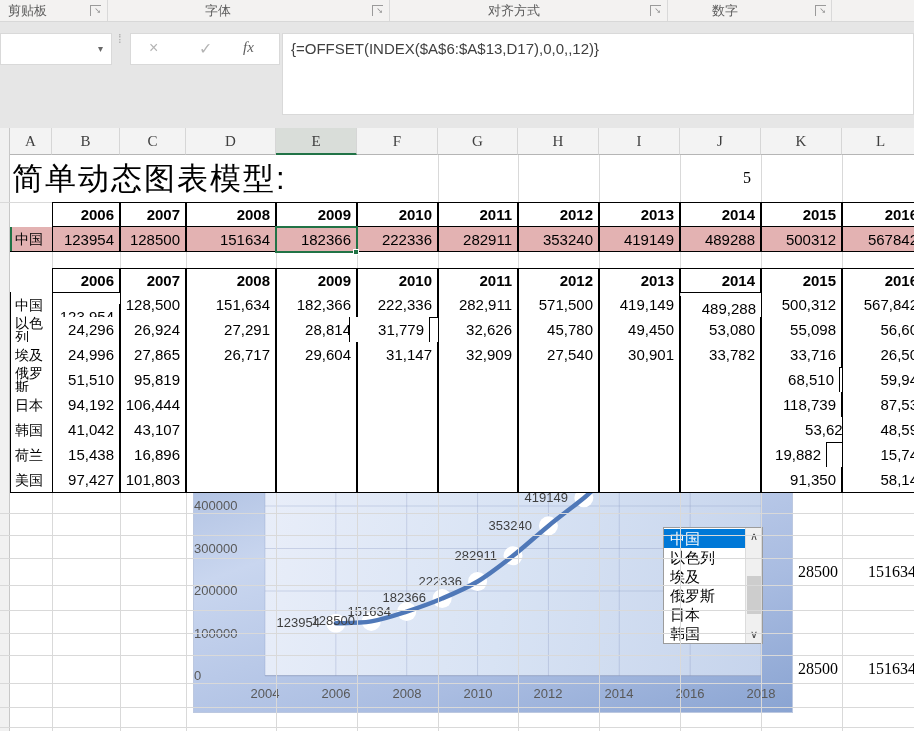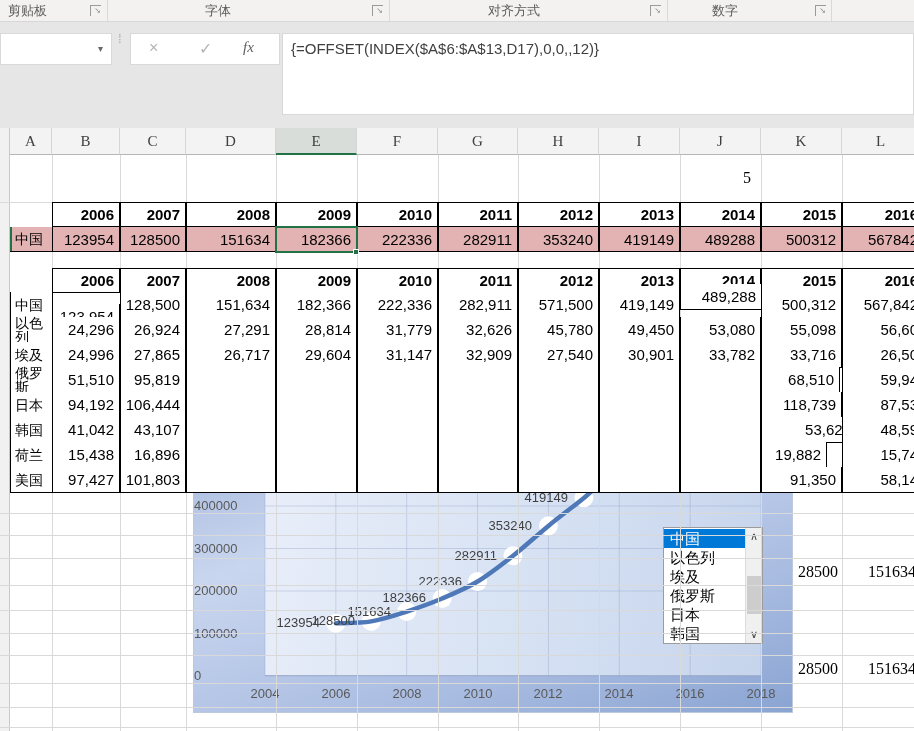--- a/index.html
+++ b/index.html
@@ -171,29 +171,29 @@
       <div class="cell yr abs b" style="left:842px;top:268px;width:82px;height:25px;z-index:3">2016</div>
       <div class="cell lbl abs b" style="left:10px;top:292px;width:43px;height:26px;z-index:3;border-top:none">中国</div>
       <div class="cell num abs bnt" style="left:52px;top:304px;width:68px;height:26px;z-index:3">123,954</div>
       <div class="cell num abs bnt" style="left:120px;top:292px;width:66px;height:26px;z-index:3">128,500</div>
       <div class="cell num abs bnt" style="left:186px;top:292px;width:90px;height:26px;z-index:3">151,634</div>
       <div class="cell num abs bnt" style="left:276px;top:292px;width:81px;height:26px;z-index:3">182,366</div>
       <div class="cell num abs bnt" style="left:357px;top:292px;width:81px;height:26px;z-index:3">222,336</div>
       <div class="cell num abs bnt" style="left:438px;top:292px;width:80px;height:26px;z-index:3">282,911</div>
       <div class="cell num abs bnt" style="left:518px;top:292px;width:81px;height:26px;z-index:3">571,500</div>
       <div class="cell num abs bnt" style="left:599px;top:292px;width:81px;height:26px;z-index:3">419,149</div>
-      <div class="cell num abs bnt" style="left:680px;top:284px;width:82px;height:26px;z-index:3">489,288</div>
+      <div class="cell num abs bnt" style="left:680px;top:296px;width:82px;height:26px;z-index:3">489,288</div>
       <div class="cell num abs bnt" style="left:761px;top:292px;width:81px;height:26px;z-index:3">500,312</div>
       <div class="cell num abs bnt" style="left:842px;top:292px;width:82px;height:26px;z-index:3">567,842</div>
       <div class="cell lbl abs b" style="left:10px;top:317px;width:43px;height:26px;z-index:3;border-top:none">以色列</div>
       <div class="cell num abs bnt" style="left:52px;top:317px;width:68px;height:26px;z-index:3">24,296</div>
       <div class="cell num abs bnt" style="left:120px;top:317px;width:66px;height:26px;z-index:3">26,924</div>
       <div class="cell num abs bnt" style="left:186px;top:317px;width:90px;height:26px;z-index:3">27,291</div>
       <div class="cell num abs bnt" style="left:276px;top:317px;width:81px;height:26px;z-index:3">28,814</div>
-      <div class="cell num abs bnt" style="left:357px;top:317px;width:81px;height:26px;z-index:3">31,779</div>
+      <div class="cell num abs bnt" style="left:349px;top:317px;width:81px;height:26px;z-index:3">31,779</div>
       <div class="cell num abs bnt" style="left:438px;top:317px;width:80px;height:26px;z-index:3">32,626</div>
       <div class="cell num abs bnt" style="left:518px;top:317px;width:81px;height:26px;z-index:3">45,780</div>
       <div class="cell num abs bnt" style="left:599px;top:317px;width:81px;height:26px;z-index:3">49,450</div>
       <div class="cell num abs bnt" style="left:680px;top:317px;width:81px;height:26px;z-index:3">53,080</div>
       <div class="cell num abs bnt" style="left:761px;top:317px;width:81px;height:26px;z-index:3">55,098</div>
       <div class="cell num abs bnt" style="left:842px;top:317px;width:82px;height:26px;z-index:3">56,60</div>
       <div class="cell lbl abs b" style="left:10px;top:342px;width:43px;height:26px;z-index:3;border-top:none">埃及</div>
       <div class="cell num abs bnt" style="left:52px;top:342px;width:68px;height:26px;z-index:3">24,996</div>
       <div class="cell num abs bnt" style="left:120px;top:342px;width:66px;height:26px;z-index:3">27,865</div>
       <div class="cell num abs bnt" style="left:186px;top:342px;width:90px;height:26px;z-index:3">26,717</div>
@@ -264,20 +264,23 @@
       <div class="cell num abs bnt" style="left:599px;top:467px;width:81px;height:26px;z-index:3"></div>
       <div class="cell num abs bnt" style="left:680px;top:467px;width:81px;height:26px;z-index:3"></div>
       <div class="cell num abs bnt" style="left:761px;top:467px;width:81px;height:26px;z-index:3">91,350</div>
       <div class="cell num abs bnt" style="left:842px;top:467px;width:82px;height:26px;z-index:3">58,14</div>
       <div class="sidecell" style="left:761px;top:560px;width:81px;height:23px;z-index:2">28500</div>
       <div class="sidecell" style="left:842px;top:560px;width:78px;height:23px;z-index:2">151634</div>
       <div class="sidecell" style="left:761px;top:657px;width:81px;height:23px;z-index:2">28500</div>
       <div class="sidecell" style="left:842px;top:657px;width:78px;height:23px;z-index:2">151634</div>
     </div>
 
+  <div class="abs" style="left:10px;top:155px;width:350px;height:47px;background:#fff;z-index:2;display:flex;align-items:center">
+    <span style="font-size:31px;letter-spacing:2px;padding-left:2px">简单动态图表模型:</span>
+  </div>
   <div class="abs serif" style="left:680px;top:160px;width:77px;height:36px;z-index:2;display:flex;align-items:center;justify-content:flex-end;padding-right:6px;font-size:16px">
     <span>5</span>
   </div>
 
   <div id="chart" class="abs">
     <div id="plot"></div>
     <svg id="chart-svg" width="600" height="358" style="position:absolute;left:0;top:0">
         <line x1="71" y1="65" x2="71" y2="320" stroke="rgba(140,155,195,.35)" stroke-width="1"></line>
         <line x1="141.85714285714286" y1="65" x2="141.85714285714286" y2="320" stroke="rgba(140,155,195,.35)" stroke-width="1"></line>
         <line x1="212.71428571428572" y1="65" x2="212.71428571428572" y2="320" stroke="rgba(140,155,195,.35)" stroke-width="1"></line>

